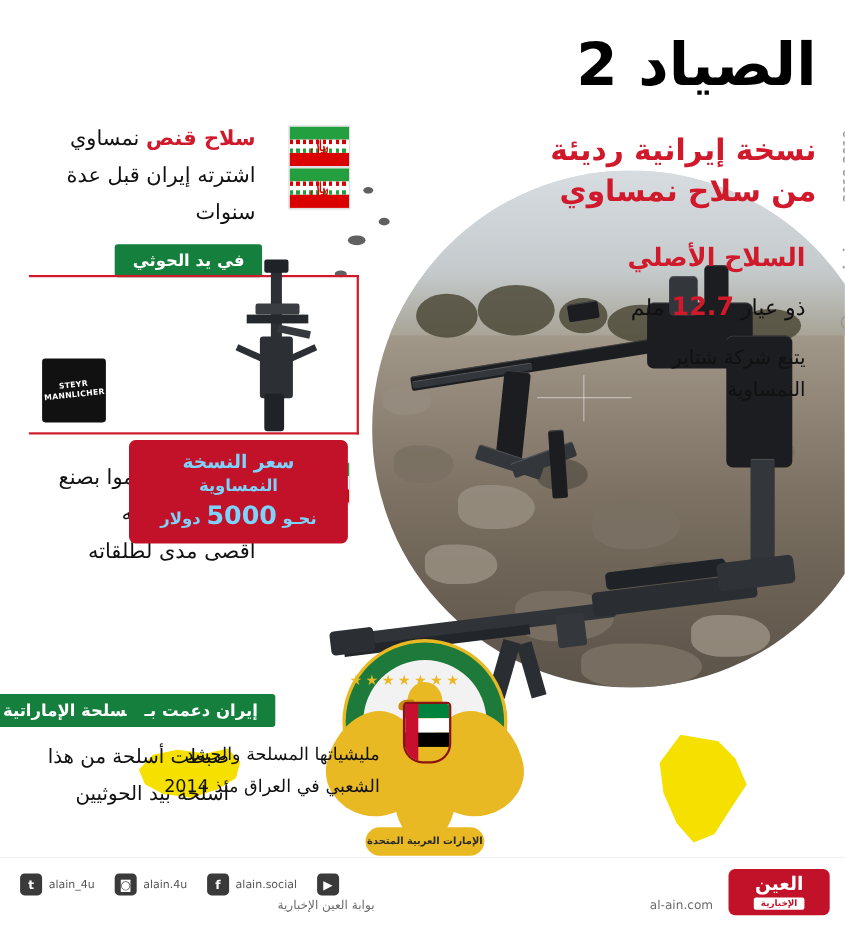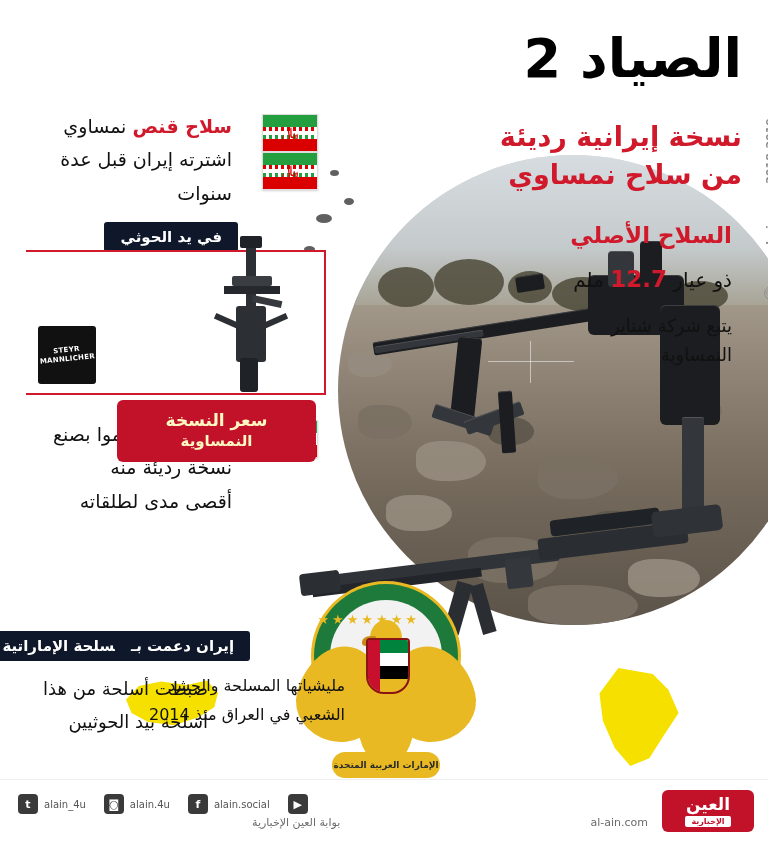--- a/index.html
+++ b/index.html
@@ -60,31 +60,31 @@
     direction:rtl;
   }
   .title-sub{
     position:absolute;right:26px;top:118px;width:330px;
     font-size:27px;font-weight:bold;color:#d0192b;line-height:1.42;
     text-align:right;direction:rtl;
   }
 
   
   .pill{
-    position:absolute;background:#0f172a;color:#fff;font-weight:bold;
+    position:absolute;background:#15803d;color:#fff;font-weight:bold;
     padding:6px 16px;font-size:15px;border-radius:3px;direction:rtl;white-space:nowrap;
   }
   .pill.houthi{right:530px;top:222px;font-size:15px;}
   .pill.uae{right:560px;top:631px;}
   .pill.iran-support{left:115px;top:631px;}
 
   
   .price-box{
     position:absolute;left:117px;top:400px;width:175px;
-    background:#c2122a;color:#fef9c3;border-radius:6px;padding:10px 12px 12px;
+    background:#c2122a;color:#7dd3fc;border-radius:6px;padding:10px 12px 12px;
     text-align:center;direction:rtl;
   }
   .price-box .t1{font-size:17px;font-weight:bold;}
   .price-box .t2{font-size:15px;font-weight:bold;margin-top:2px;}
   .price-box .t3{font-size:15px;font-weight:bold;margin-top:6px;}
   .price-box .t3 b{font-size:23px;}
 
   
   .blk{position:absolute;direction:rtl;text-align:right;}
   .blk .line{font-size:19px;color:#111;line-height:1.75;}
@@ -355,20 +355,25 @@
       <div class="s s3"></div>
     <div class="kufic top"></div>
       <div class="kufic bot"></div>
     <div class="emblem">﷼</div>
   </div>
 
 
   <div class="price-box">
     <div class="t1">سعر النسخة</div>
     <div class="t2">النمساوية</div>
+    <div class="t3">
+      <span>نحـو</span>
+      <b>5000</b>
+      <span>دولار</span>
+    </div>
   </div>
 
   <div class="emblem-wrap">
     <div class="falcon-disc"></div>
     <div class="falcon-inner"></div>
     <div class="wing wingL"></div>
     <div class="wing wingR"></div>
     <div class="falcon-body"></div>
     <div class="falcon-head"></div>
     <div class="falcon-beak"></div>

